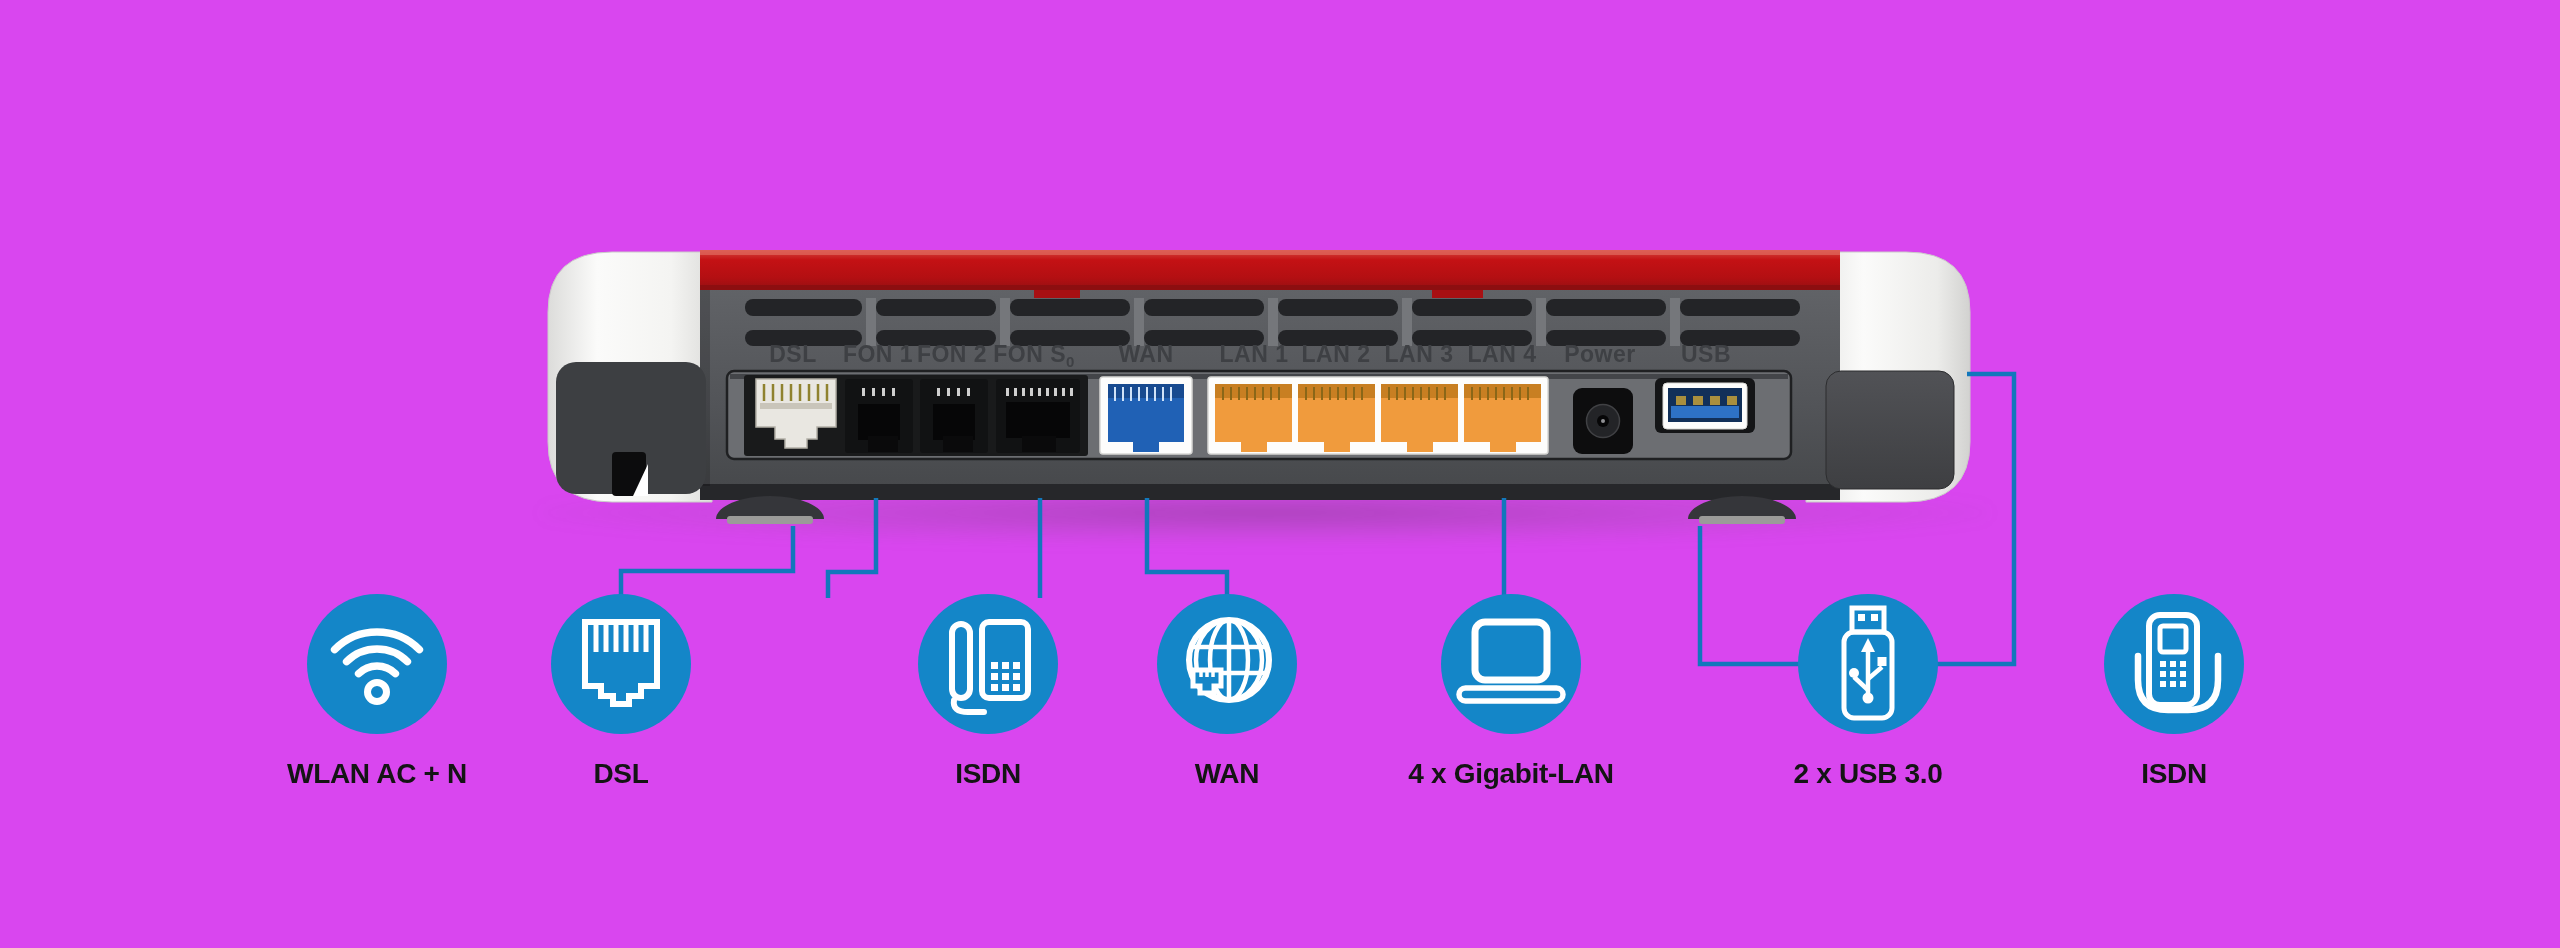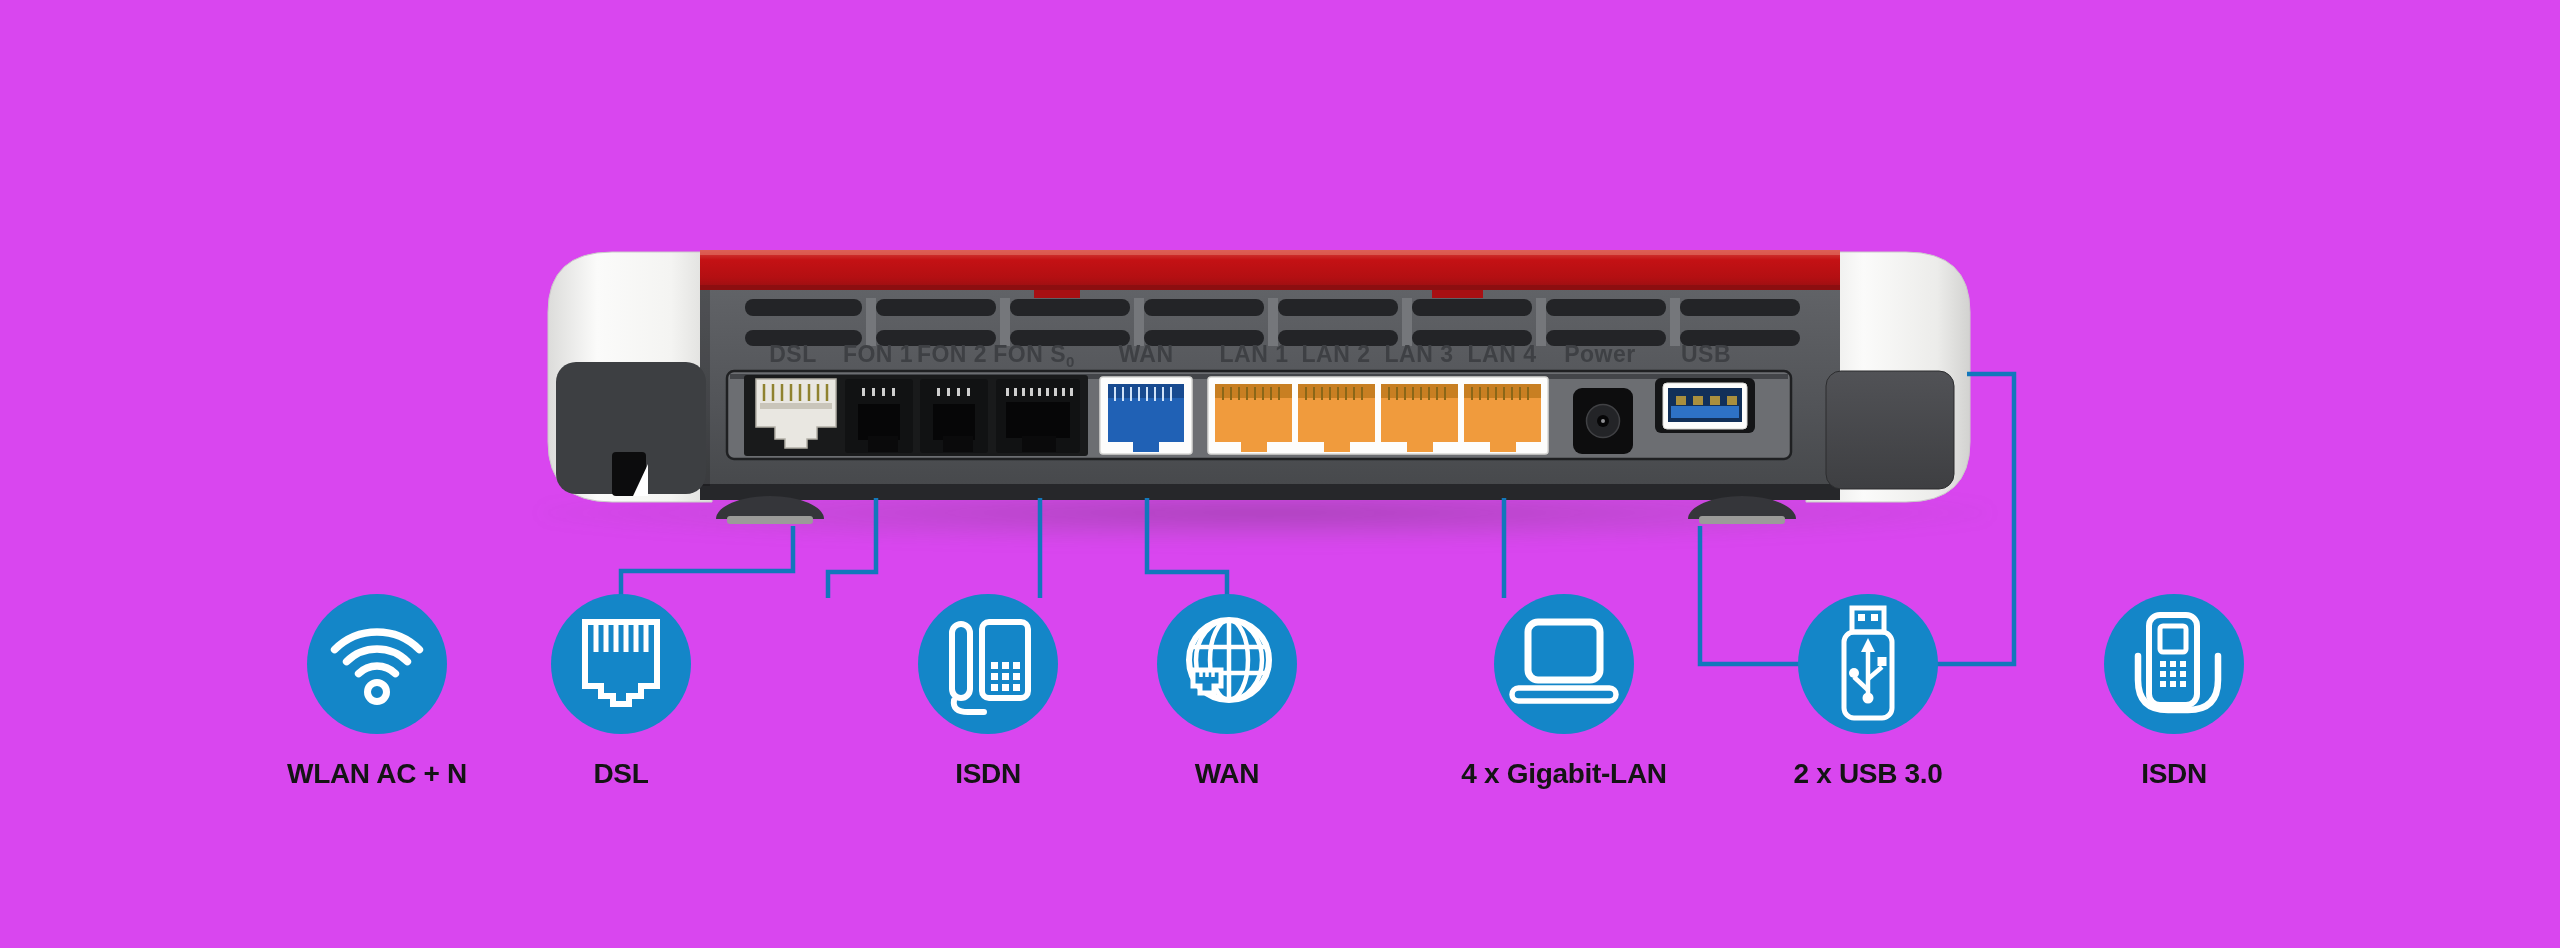--- a/index.html
+++ b/index.html
@@ -374,21 +374,21 @@
                 <line x1="0" y1="-12" x2="0" y2="-5"></line>
                 <line x1="6" y1="-12" x2="6" y2="-5"></line>
               </g>
           </g>
         </g>
       </svg>
     </div>
     <div class="flabel">WAN</div>
   </div>
 
-  <div class="feature" style="left:1494px">
+  <div class="feature" style="left:1441px">
     <div class="circle">
       <svg viewBox="-70 -70 140 140" fill="none" stroke="#ffffff">
         <rect x="-36" y="-42" width="72" height="58" rx="10" stroke-width="7"></rect>
         <rect x="-52" y="24" width="104" height="13" rx="6.5" stroke-width="5.5"></rect>
       </svg>
     </div>
     <div class="flabel">4 x Gigabit-LAN</div>
   </div>
 
   <div class="feature" style="left:1798px">

